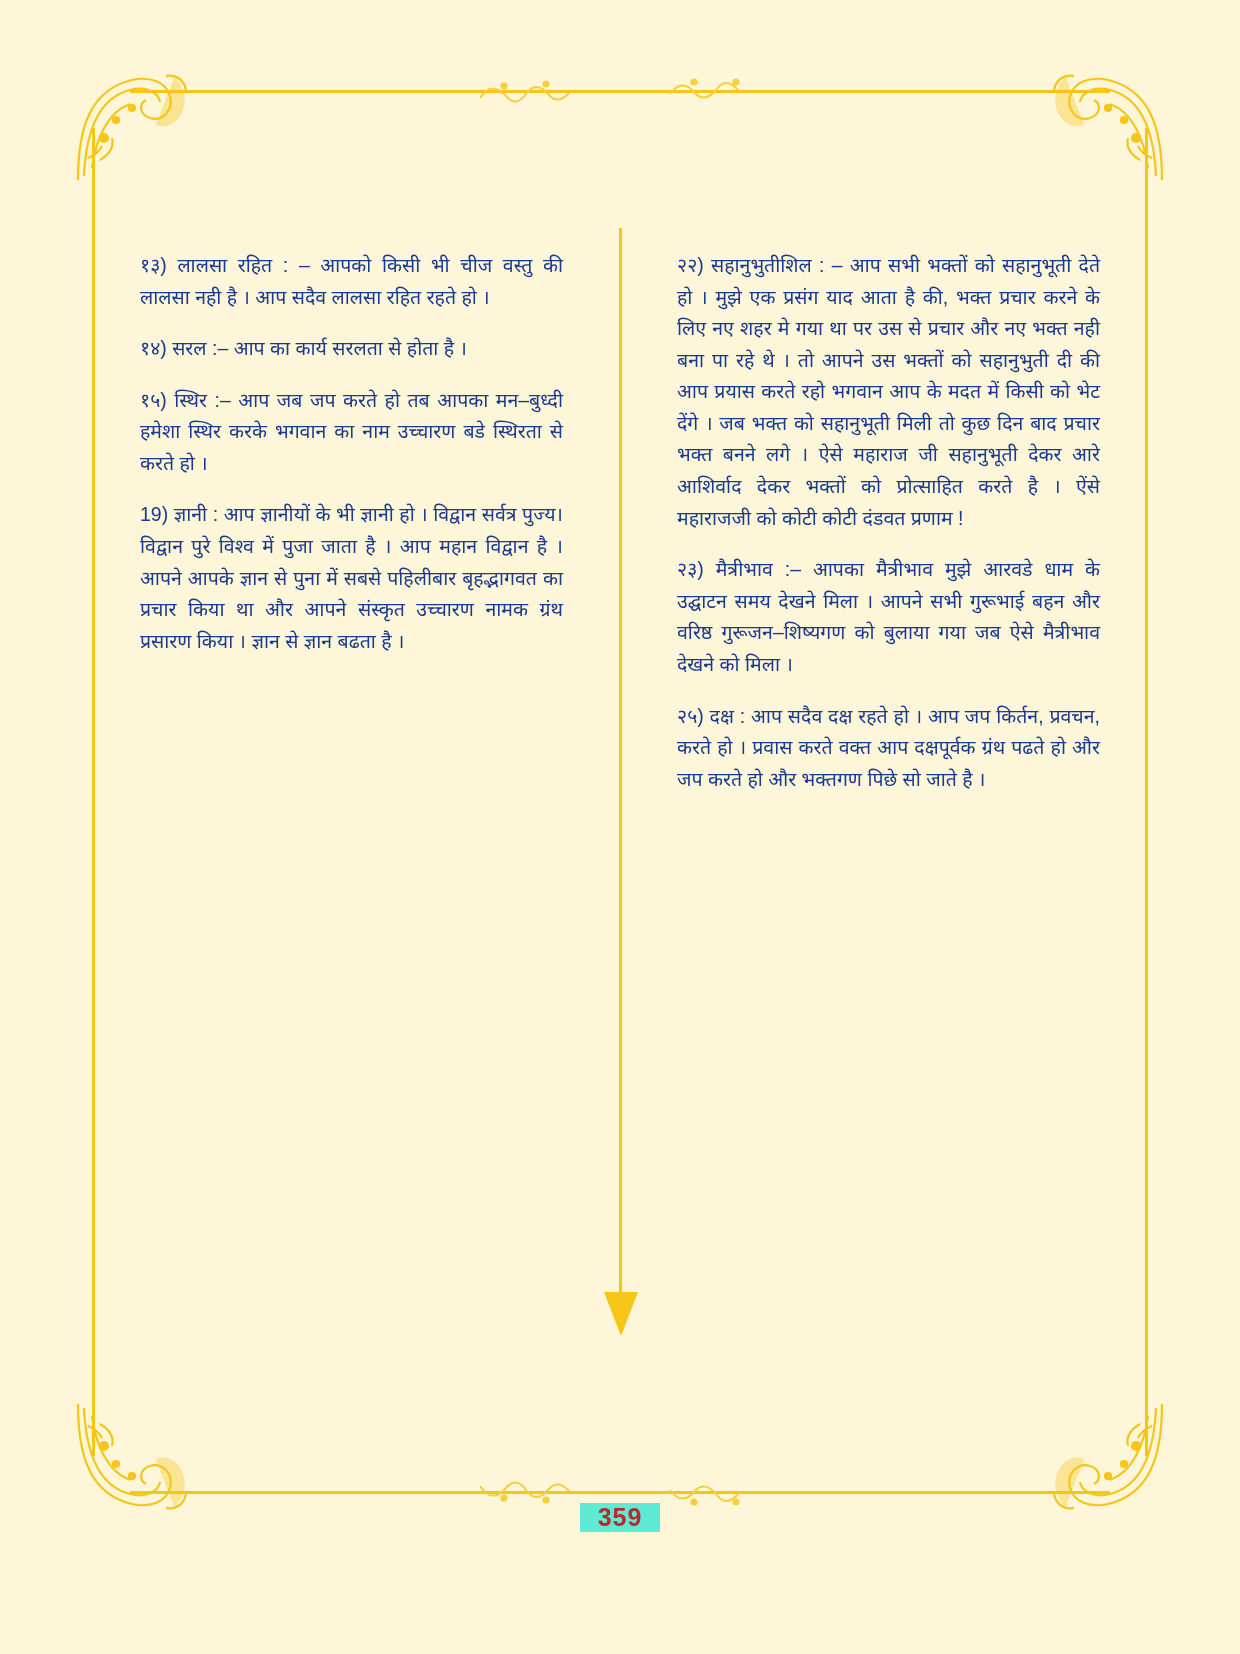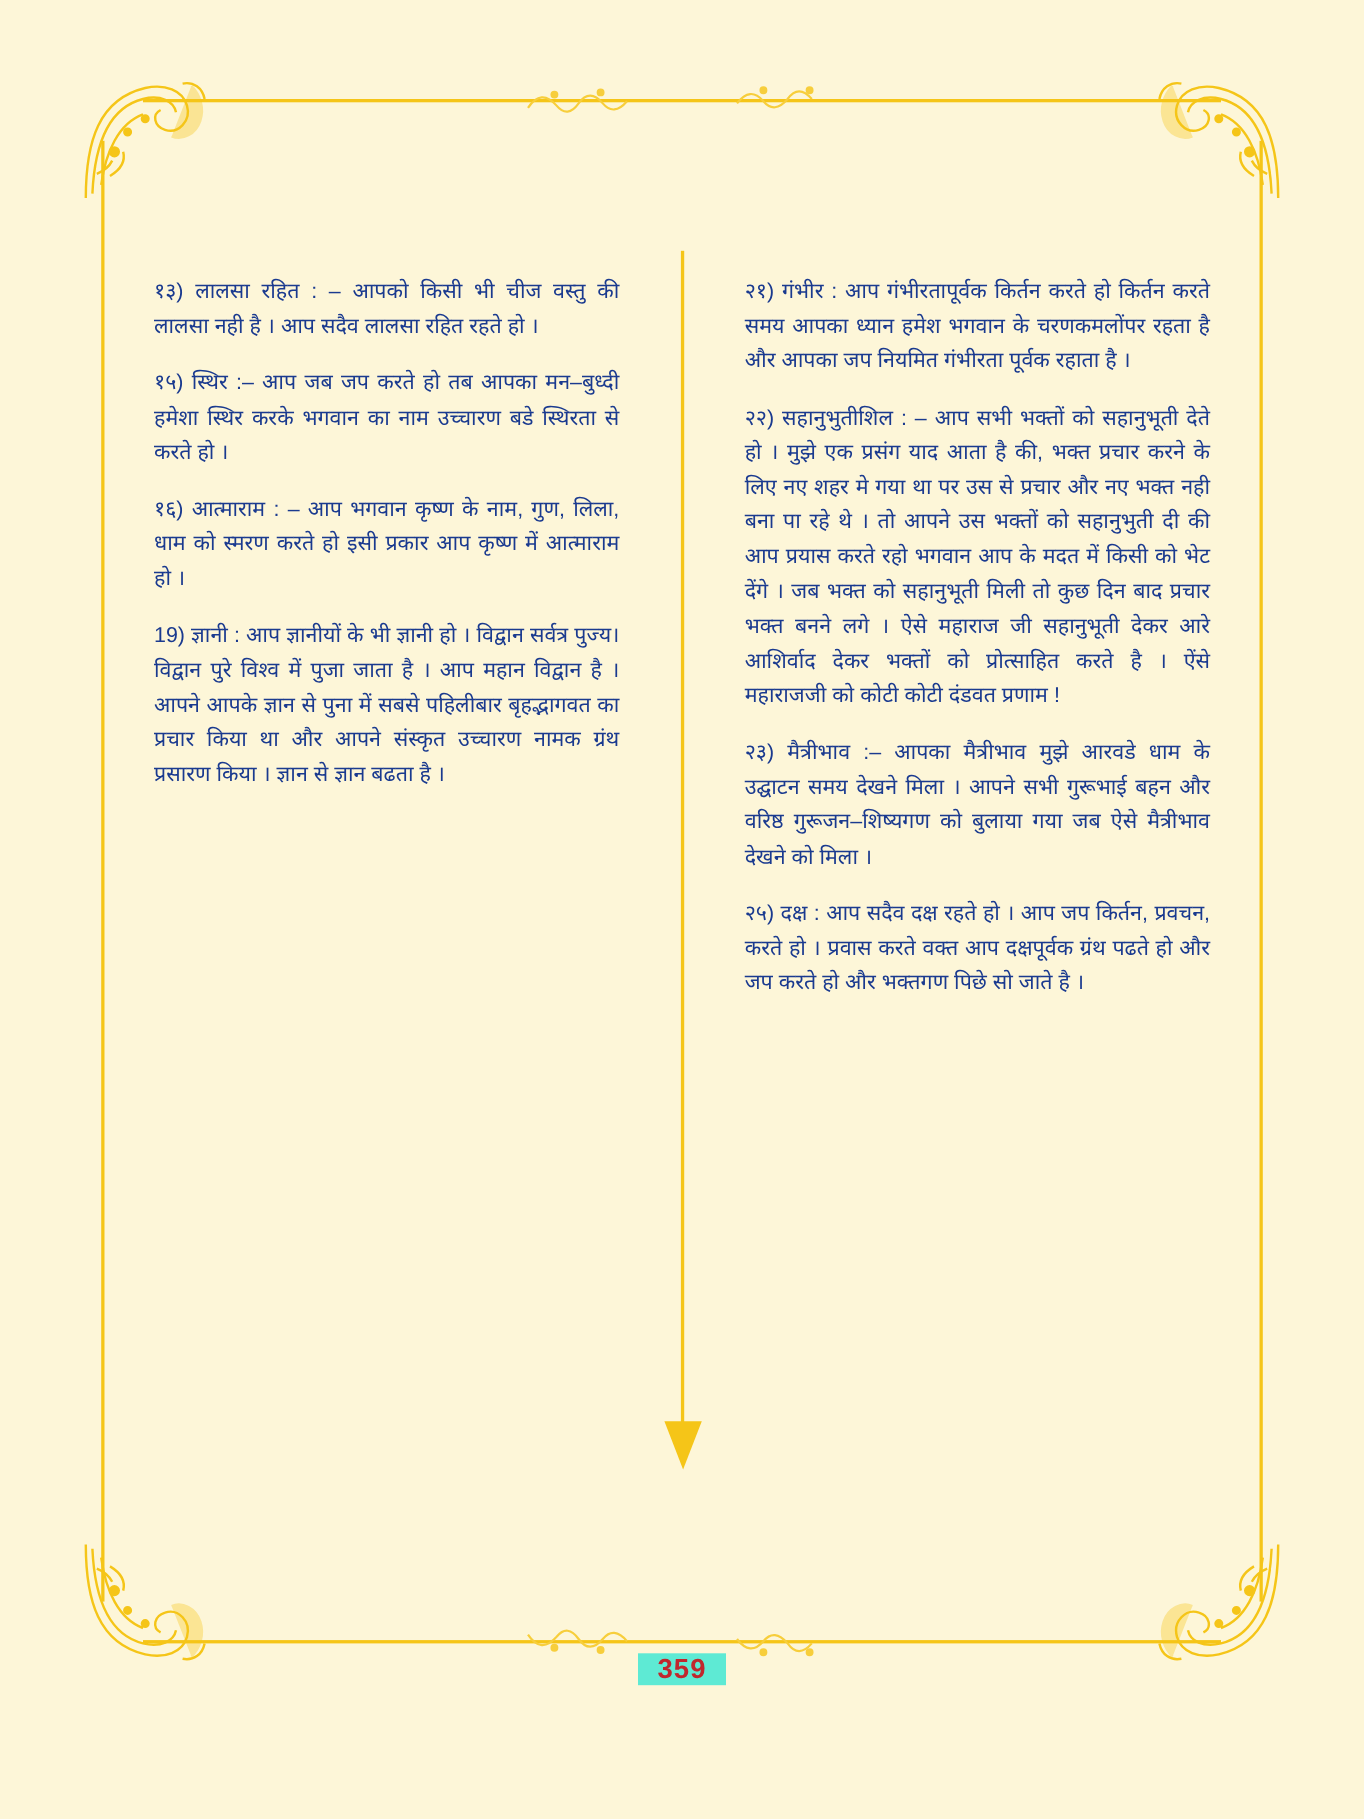--- a/index.html
+++ b/index.html
@@ -202,26 +202,25 @@
     </svg>
   </div>
 </div>
 
 <div class="divider"></div>
 <div class="divider-arrow"></div>
 
 <div class="content">
   <div class="column left">
     <p class="para">१३) लालसा रहित : – आपको किसी भी चीज वस्तु की लालसा नही है । आप सदैव लालसा रहित रहते हो ।</p>
+    <p class="para">१४) सरल :– आप का कार्य सरलता से होता है ।</p>
     <p class="para">१५) स्थिर :– आप जब जप करते हो तब आपका मन–बुध्दी हमेशा स्थिर करके भगवान का नाम उच्चारण बडे स्थिरता से करते हो ।</p>
-    <p class="para">१६) आत्माराम : – आप भगवान कृष्ण के नाम, गुण, लिला, धाम को स्मरण करते हो इसी प्रकार आप कृष्ण में आत्माराम हो ।</p>
     <p class="para">19) ज्ञानी : आप ज्ञानीयों के भी ज्ञानी हो । विद्वान सर्वत्र पुज्य। विद्वान पुरे विश्व में पुजा जाता है । आप महान विद्वान है । आपने आपके ज्ञान से पुना में सबसे पहिलीबार बृहद्भागवत का प्रचार किया था और आपने संस्कृत उच्चारण नामक ग्रंथ प्रसारण किया । ज्ञान से ज्ञान बढता है ।</p>
   </div>
   <div class="column right">
-    <p class="para">२१) गंभीर : आप गंभीरतापूर्वक कि‍र्तन करते हो कि‍र्तन करते समय आपका ध्यान हमेश भगवान के चरणकमलोंपर रहता है और आपका जप नियमित गंभीरता पूर्वक रहाता है ।</p>
     <p class="para">२२) सहानुभुतीशिल : – आप सभी भक्तों को सहानुभूती देते हो । मुझे एक प्रसंग याद आता है की, भक्त प्रचार करने के लिए नए शहर मे गया था पर उस से प्रचार और नए भक्त नही बना पा रहे थे । तो आपने उस भक्तों को सहानुभुती दी की आप प्रयास करते रहो भगवान आप के मदत में किसी को भेट देंगे । जब भक्त को सहानुभूती मिली तो कुछ दिन बाद प्रचार भक्त बनने लगे । ऐसे महाराज जी सहानुभूती देकर आरे आशिर्वाद देकर भक्तों को प्रोत्साहित करते है । ऐंसे महाराजजी को कोटी कोटी दंडवत प्रणाम !</p>
     <p class="para">२३) मैत्रीभाव :– आपका मैत्रीभाव मुझे आरवडे धाम के उद्घाटन समय देखने मिला । आपने सभी गुरूभाई बहन और वरिष्ठ गुरूजन–शिष्यगण को बुलाया गया जब ऐसे मैत्रीभाव देखने को मिला ।</p>
     <p class="para">२५) दक्ष : आप सदैव दक्ष रहते हो । आप जप कि‍र्तन, प्रवचन, करते हो । प्रवास करते वक्त आप दक्षपूर्वक ग्रंथ पढते हो और जप करते हो और भक्तगण पिछे सो जाते है ।</p>
   </div>
 </div>
 
 <div class="footer">
   <span class="page-number">359</span>
 </div>
 

